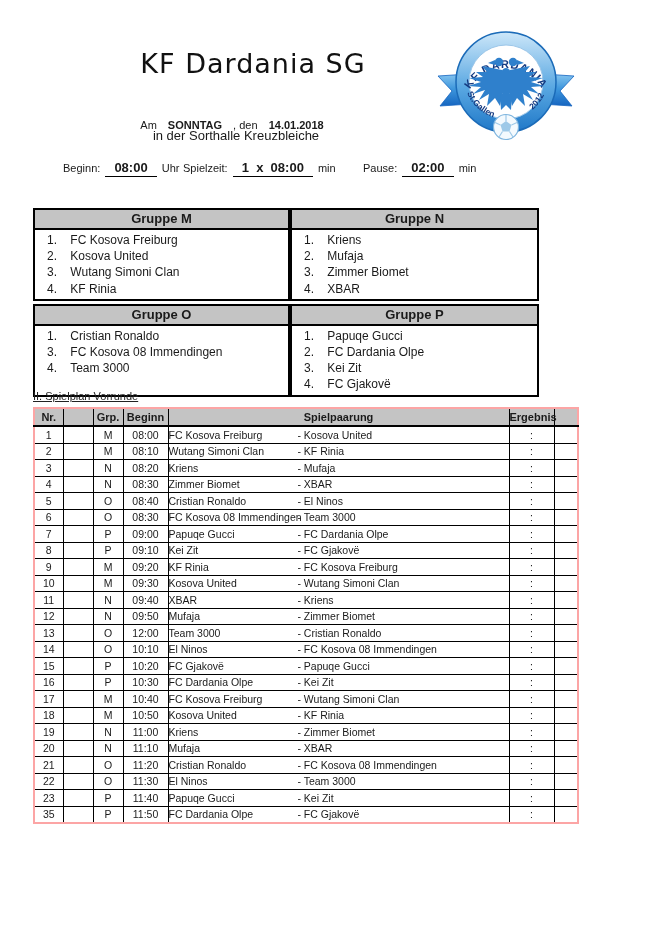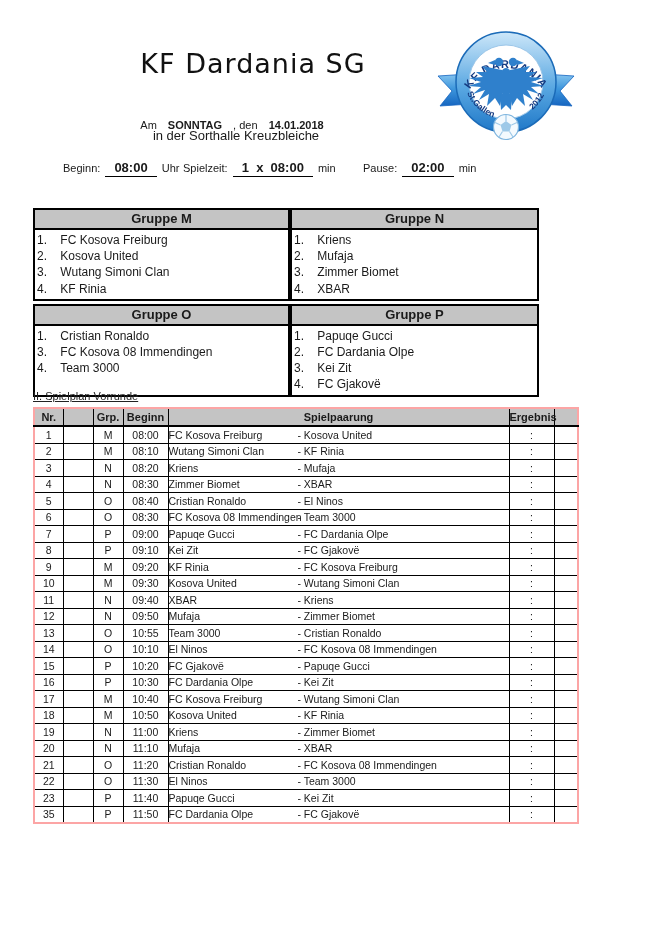--- a/index.html
+++ b/index.html
@@ -27,21 +27,21 @@
   
   .groupsGrid{position:absolute;left:33px;top:208px;width:544px;}
   .groupRow{display:flex;margin-bottom:3px;}
   .groupBox{border:2px solid #000;background:#fff;}
   .groupBox.w1{width:253px;}
   .groupBox.w2{width:245px;}
   .groupHead{
     background:#c4c4c4;border-bottom:2px solid #000;text-align:center;
     font-weight:bold;font-size:13px;line-height:18px;height:18px;
   }
-  .groupList{padding:2px 0 2px 2px;}
+  .groupList{padding:2px 0 2px 12px;}
   .groupItem{font-size:12px;line-height:16.2px;white-space:nowrap;}
   .groupItem .num{display:inline-block;width:20px;}
   
   .sched{
     position:absolute;left:33px;top:407px;width:544px;border-collapse:collapse;
     table-layout:fixed;font-size:10.5px;
   }
   .sched,
   .sched th,.sched td{border:1px solid #000;}
   .sched{border:2px solid #fca5a5;padding-left:43px;}
@@ -418,21 +418,21 @@
       <span class="away">-  Zimmer Biomet</span>
     </td>
     <td class="td-c">:</td>
     <td></td>
   </tr>
 
   <tr>
     <td class="td-c">13</td>
     <td></td>
     <td class="td-c">O</td>
-    <td class="td-c">10:55</td>
+    <td class="td-c">12:00</td>
     <td class="td-pair">
       <span class="home">Team 3000</span>
       <span class="away">-  Cristian Ronaldo</span>
     </td>
     <td class="td-c">:</td>
     <td></td>
   </tr>
 
   <tr>
     <td class="td-c">14</td>

